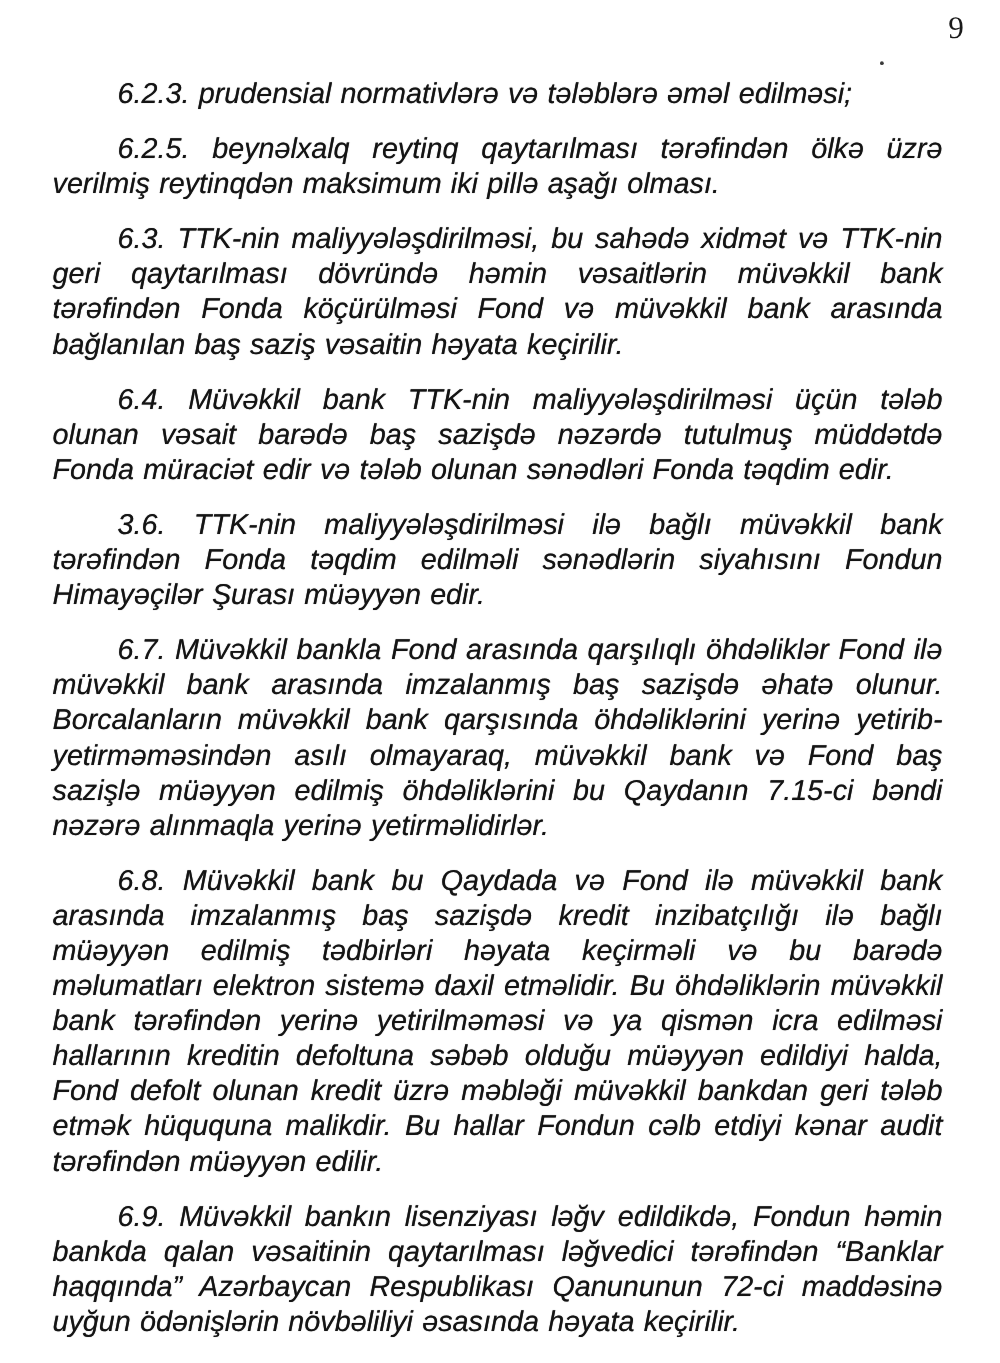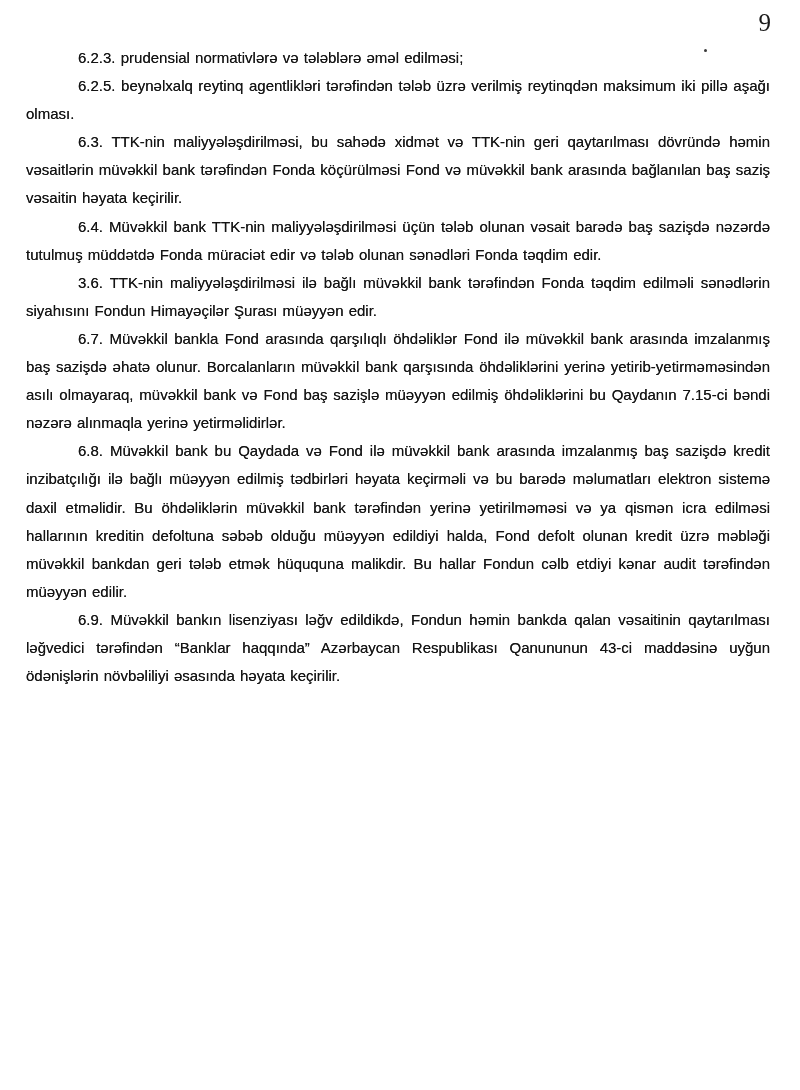--- a/index.html
+++ b/index.html
@@ -35,56 +35,57 @@
     border-radius: 50%;
     background: #3a3a3a;
   }
   .content {
     position: absolute;
     top: 44px;
     left: 26px;
     width: 744px;
   }
   p.clause {
-    margin: 0;
+    margin: 16px;
     padding: 0;
-    font-size: 15px;
+    font-size: 23px;
     line-height: 28.1px;
     text-align: justify;
     text-indent: 52px;
     word-spacing: 1px;
     text-shadow: 0 0 0.6px rgba(0,0,0,0.75);
+    font-style: italic;
   }
   p.clause .num {
     white-space: nowrap;
   }
 </style>
 </head>
 <body>
 
 <div class="page">
 
   <div class="page-number">9</div>
 
   <div class="scan-speck"></div>
 
   <div class="content">
 
     <p class="clause"><span class="num">6.2.3.</span> <span>prudensial normativlərə və tələblərə əməl edilməsi;</span></p>
 
 
-    <p class="clause"><span class="num">6.2.5.</span> <span>beynəlxalq reytinq agentlikləri tərəfindən tələb üzrə verilmiş reytinqdən maksimum iki pillə aşağı olması.</span></p>
+    <p class="clause"><span class="num">6.2.5.</span> <span>beynəlxalq reytinq qaytarılması tərəfindən ölkə üzrə verilmiş reytinqdən maksimum iki pillə aşağı olması.</span></p>
 
     <p class="clause"><span class="num">6.3.</span> <span>TTK-nin maliyyələşdirilməsi, bu sahədə xidmət və TTK-nin geri qaytarılması dövründə həmin vəsaitlərin müvəkkil bank tərəfindən Fonda köçürülməsi Fond və müvəkkil bank arasında bağlanılan baş saziş vəsaitin həyata keçirilir.</span></p>
 
     <p class="clause"><span class="num">6.4.</span> <span>Müvəkkil bank TTK-nin maliyyələşdirilməsi üçün tələb olunan vəsait barədə baş sazişdə nəzərdə tutulmuş müddətdə Fonda müraciət edir və tələb olunan sənədləri Fonda təqdim edir.</span></p>
 
 
     <p class="clause"><span class="num">3.6.</span> <span>TTK-nin maliyyələşdirilməsi ilə bağlı müvəkkil bank tərəfindən Fonda təqdim edilməli sənədlərin siyahısını Fondun Himayəçilər Şurası müəyyən edir.</span></p>
 
     <p class="clause"><span class="num">6.7.</span> <span>Müvəkkil bankla Fond arasında qarşılıqlı öhdəliklər Fond ilə müvəkkil bank arasında imzalanmış baş sazişdə əhatə olunur. Borcalanların müvəkkil bank qarşısında öhdəliklərini yerinə yetirib-yetirməməsindən asılı olmayaraq, müvəkkil bank və Fond baş sazişlə müəyyən edilmiş öhdəliklərini bu Qaydanın 7.15-ci bəndi nəzərə alınmaqla yerinə yetirməlidirlər.</span></p>
 
     <p class="clause"><span class="num">6.8.</span> <span>Müvəkkil bank bu Qaydada və Fond ilə müvəkkil bank arasında imzalanmış baş sazişdə kredit inzibatçılığı ilə bağlı müəyyən edilmiş tədbirləri həyata keçirməli və bu barədə məlumatları elektron sistemə daxil etməlidir. Bu öhdəliklərin müvəkkil bank tərəfindən yerinə yetirilməməsi və ya qismən icra edilməsi hallarının kreditin defoltuna səbəb olduğu müəyyən edildiyi halda, Fond defolt olunan kredit üzrə məbləği müvəkkil bankdan geri tələb etmək hüququna malikdir. Bu hallar Fondun cəlb etdiyi kənar audit tərəfindən müəyyən edilir.</span></p>
 
-    <p class="clause"><span class="num">6.9.</span> <span>Müvəkkil bankın lisenziyası ləğv edildikdə, Fondun həmin bankda qalan vəsaitinin qaytarılması ləğvedici tərəfindən “Banklar haqqında” Azərbaycan Respublikası Qanununun 43-ci maddəsinə uyğun ödənişlərin növbəliliyi əsasında həyata keçirilir.</span></p>
+    <p class="clause"><span class="num">6.9.</span> <span>Müvəkkil bankın lisenziyası ləğv edildikdə, Fondun həmin bankda qalan vəsaitinin qaytarılması ləğvedici tərəfindən “Banklar haqqında” Azərbaycan Respublikası Qanununun 72-ci maddəsinə uyğun ödənişlərin növbəliliyi əsasında həyata keçirilir.</span></p>
 
   </div>
 </div>
 
 </body></html>

